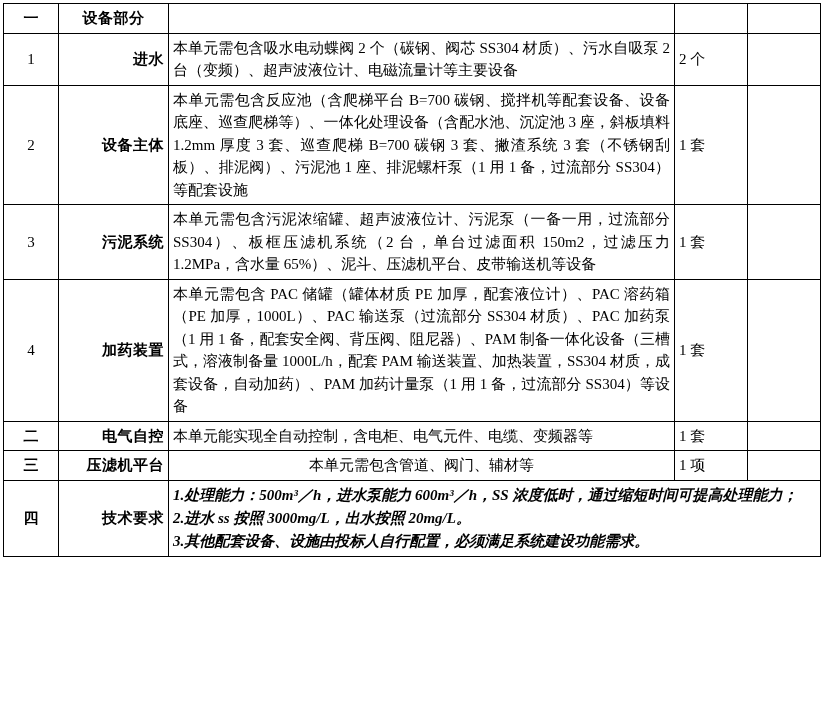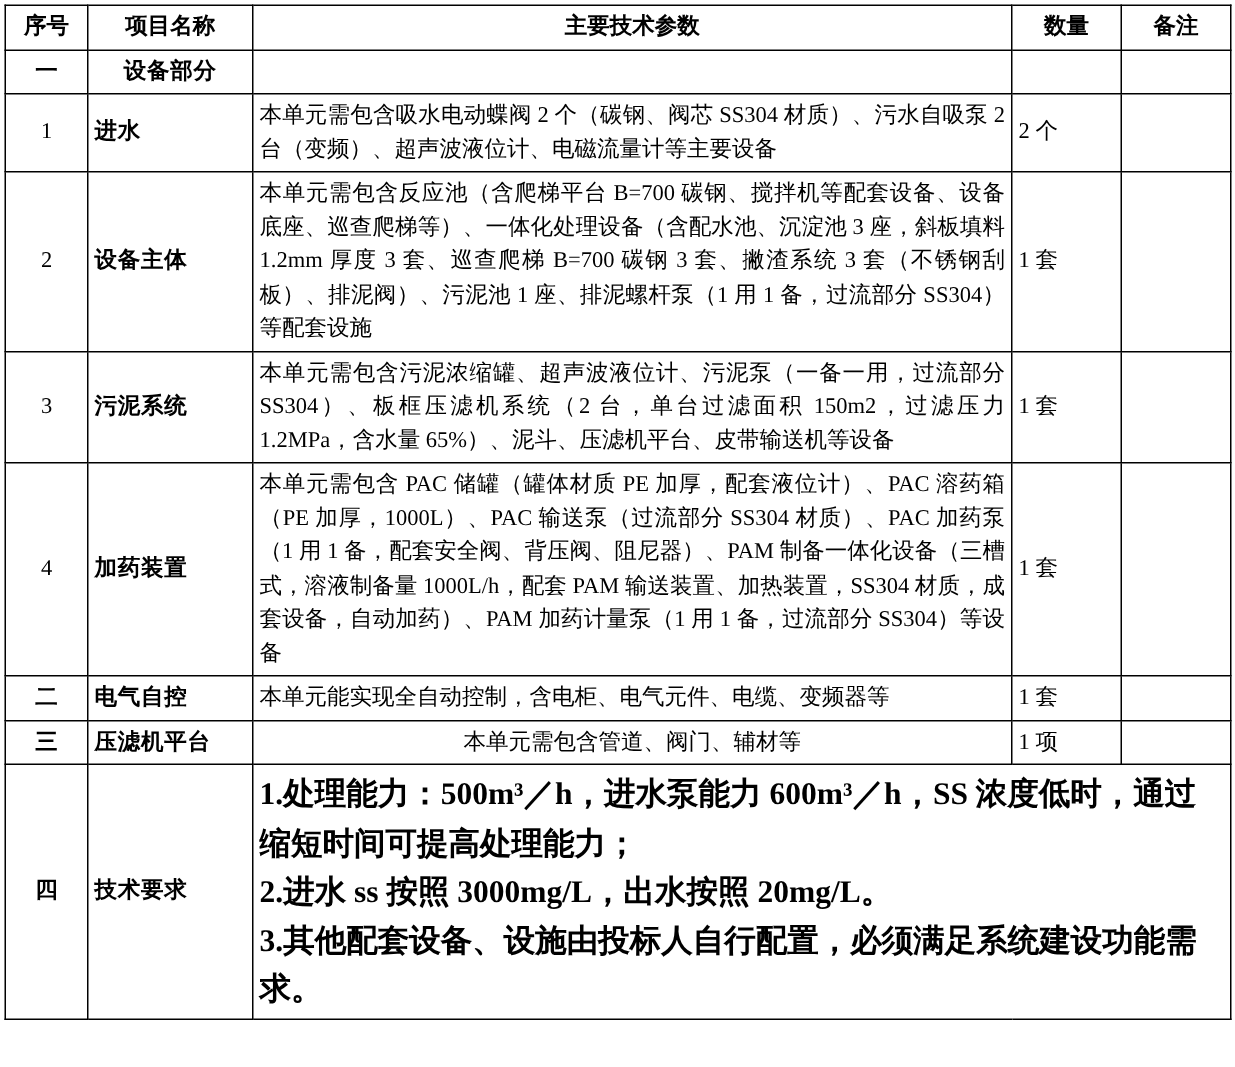--- a/index.html
+++ b/index.html
@@ -55,56 +55,50 @@
   .section-row td {
     text-align: center;
     font-weight: bold;
     padding: 2px 4px;
   }
   .no-cell {
     text-align: center;
     font-size: 15px;
   }
   .item-cell {
-    text-align: left;
+    text-align: right;
     font-weight: bold;
     font-size: 15px;
     letter-spacing: 0.5px;
   }
   .qty-cell { text-align: left; font-size: 15px; }
   .note-cell { text-align: center; font-size: 15px; }
   .req-list {
     margin: 0;
     padding: 0;
     font-weight: bold;
-    font-size: 21px;
+    font-size: 15px;
     line-height: 1.55;
+    font-style: italic;
   }
   .req-list div { text-align: left; }
 </style>
 </head>
 <body>
 
 <div id="sheet">
   <table class="spec">
     <colgroup>
       <col class="c-no">
       <col class="c-item">
       <col class="c-param">
       <col class="c-qty">
       <col class="c-note">
     </colgroup>
     <tbody>
-      <tr class="hdr">
-        <td>序号</td>
-        <td>项目名称</td>
-        <td>主要技术参数</td>
-        <td>数量</td>
-        <td>备注</td>
-      </tr>
 
       <tr class="section-row">
         <td class="no-cell bold">一</td>
         <td class="item-cell">设备部分</td>
         <td class="param"></td>
         <td class="qty-cell"></td>
         <td class="note-cell"></td>
       </tr>
 
       <tr>

